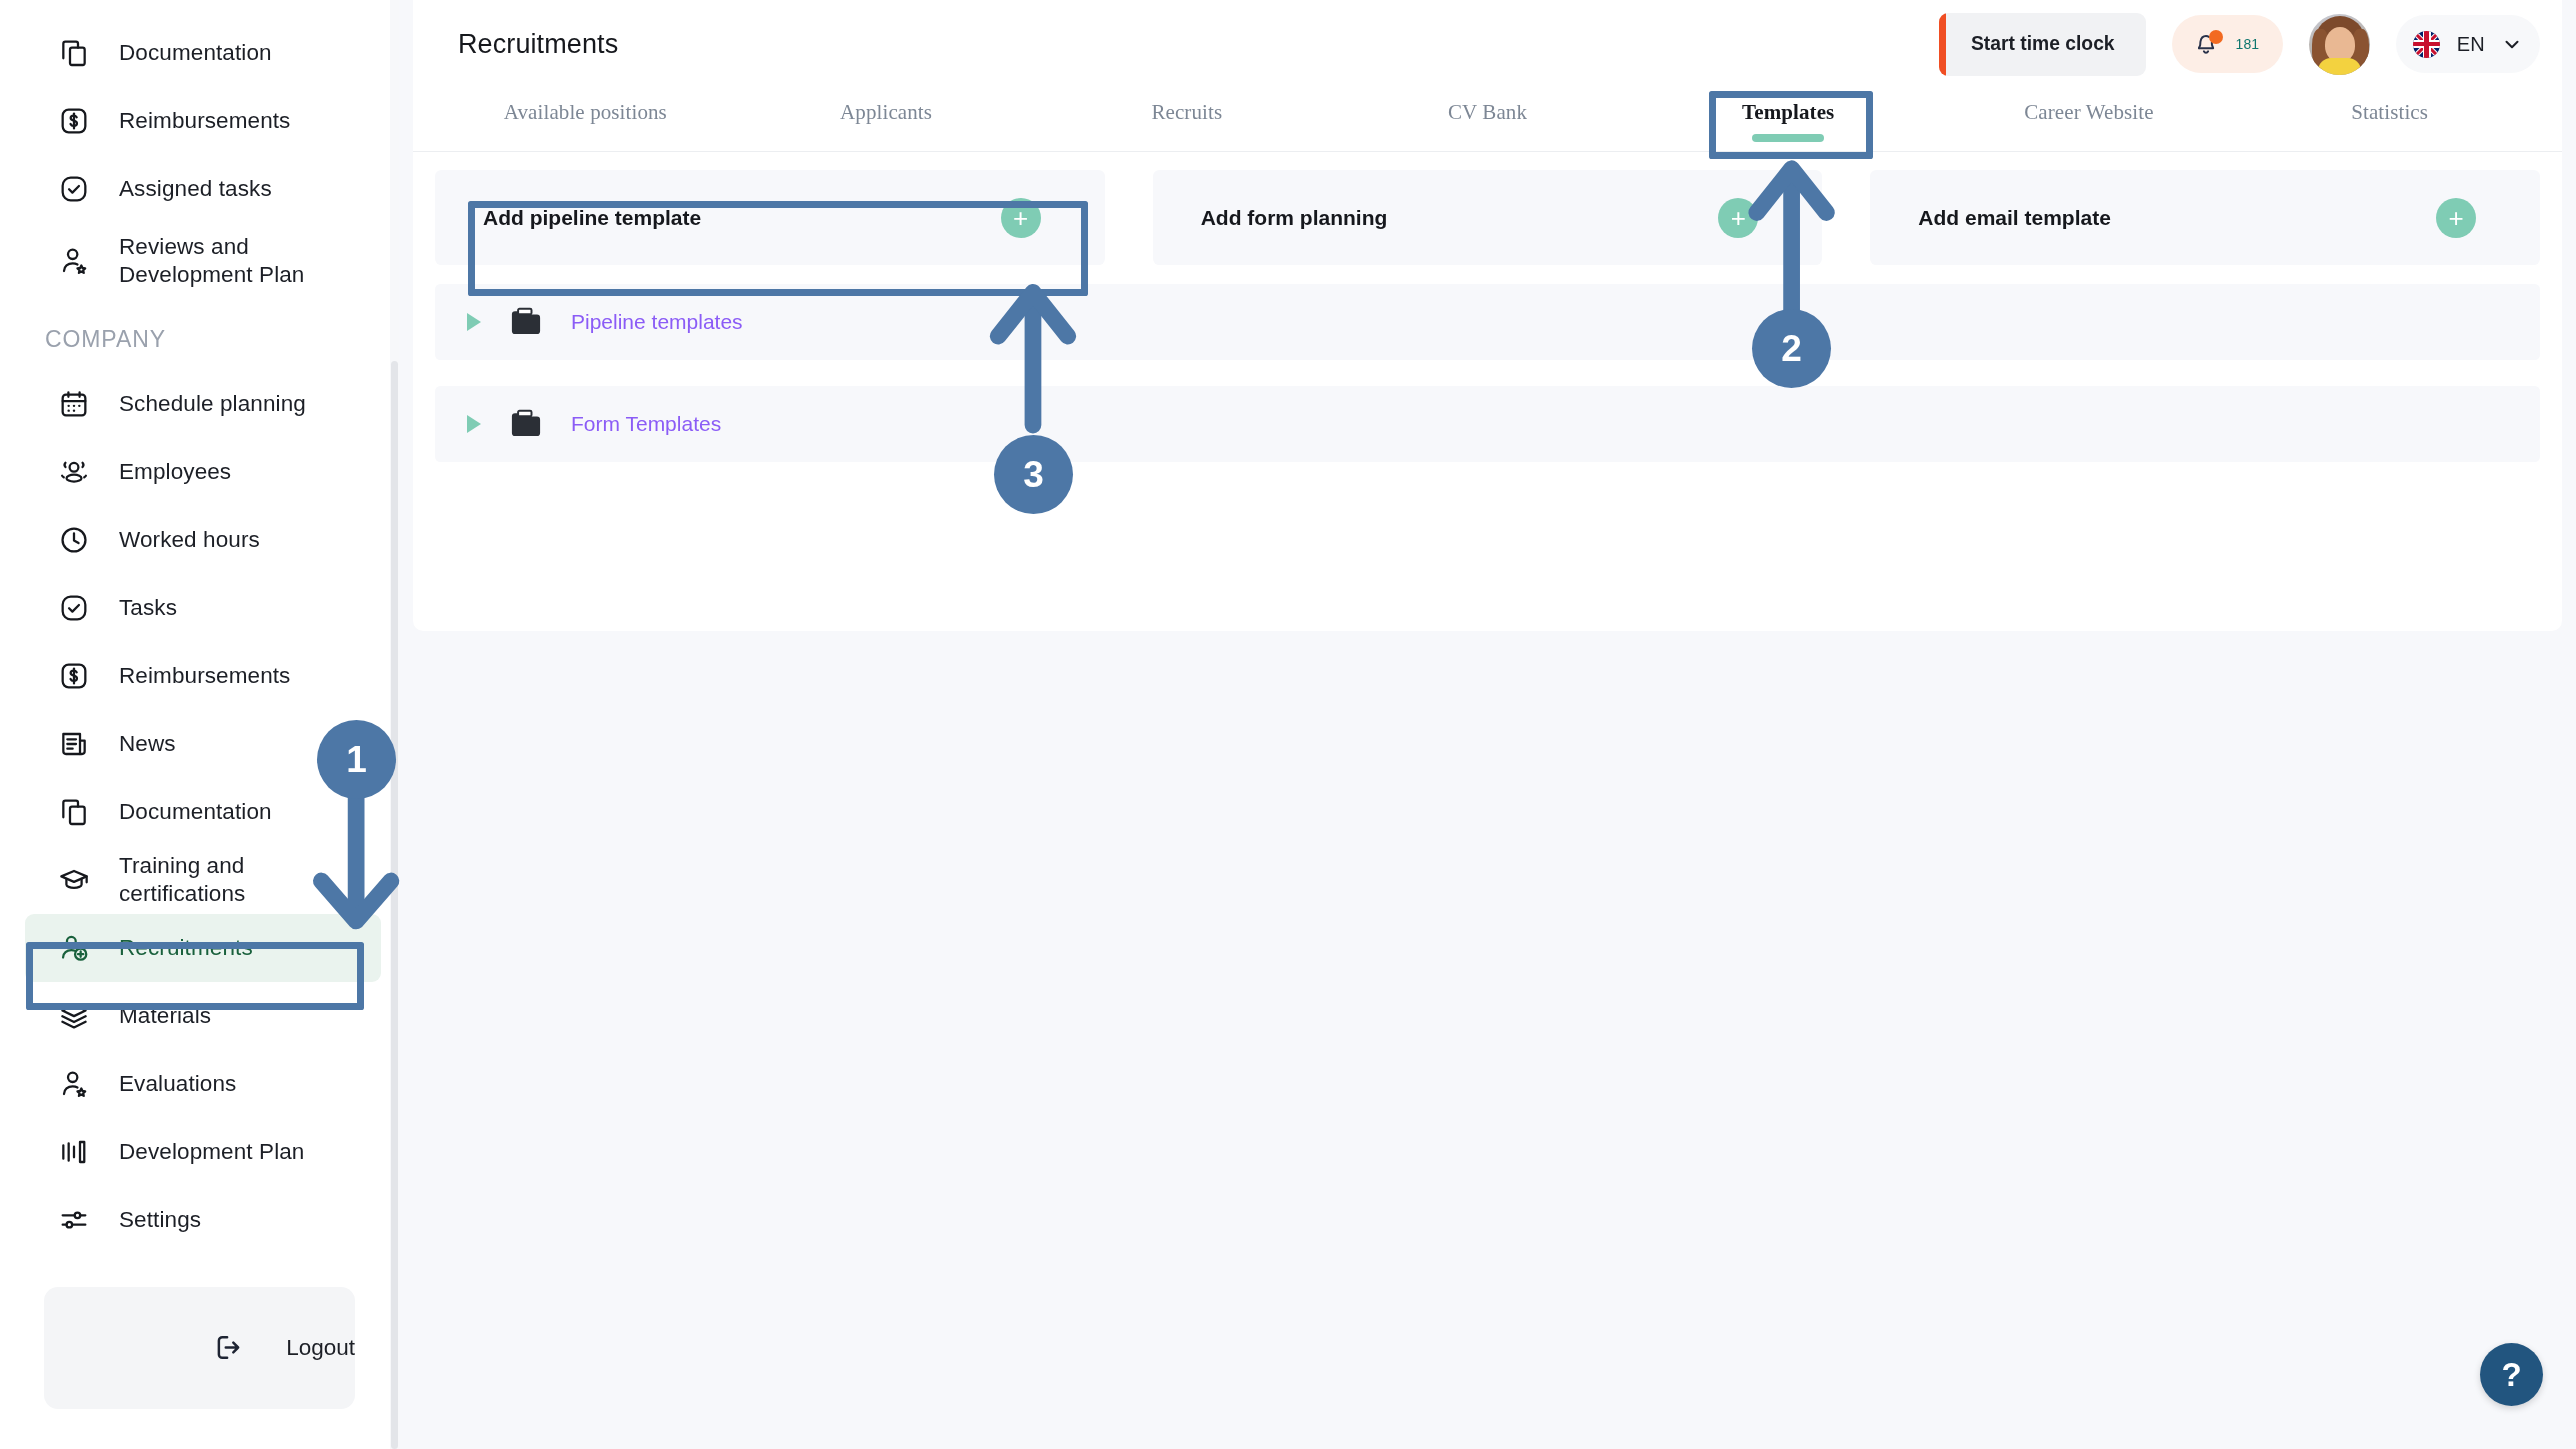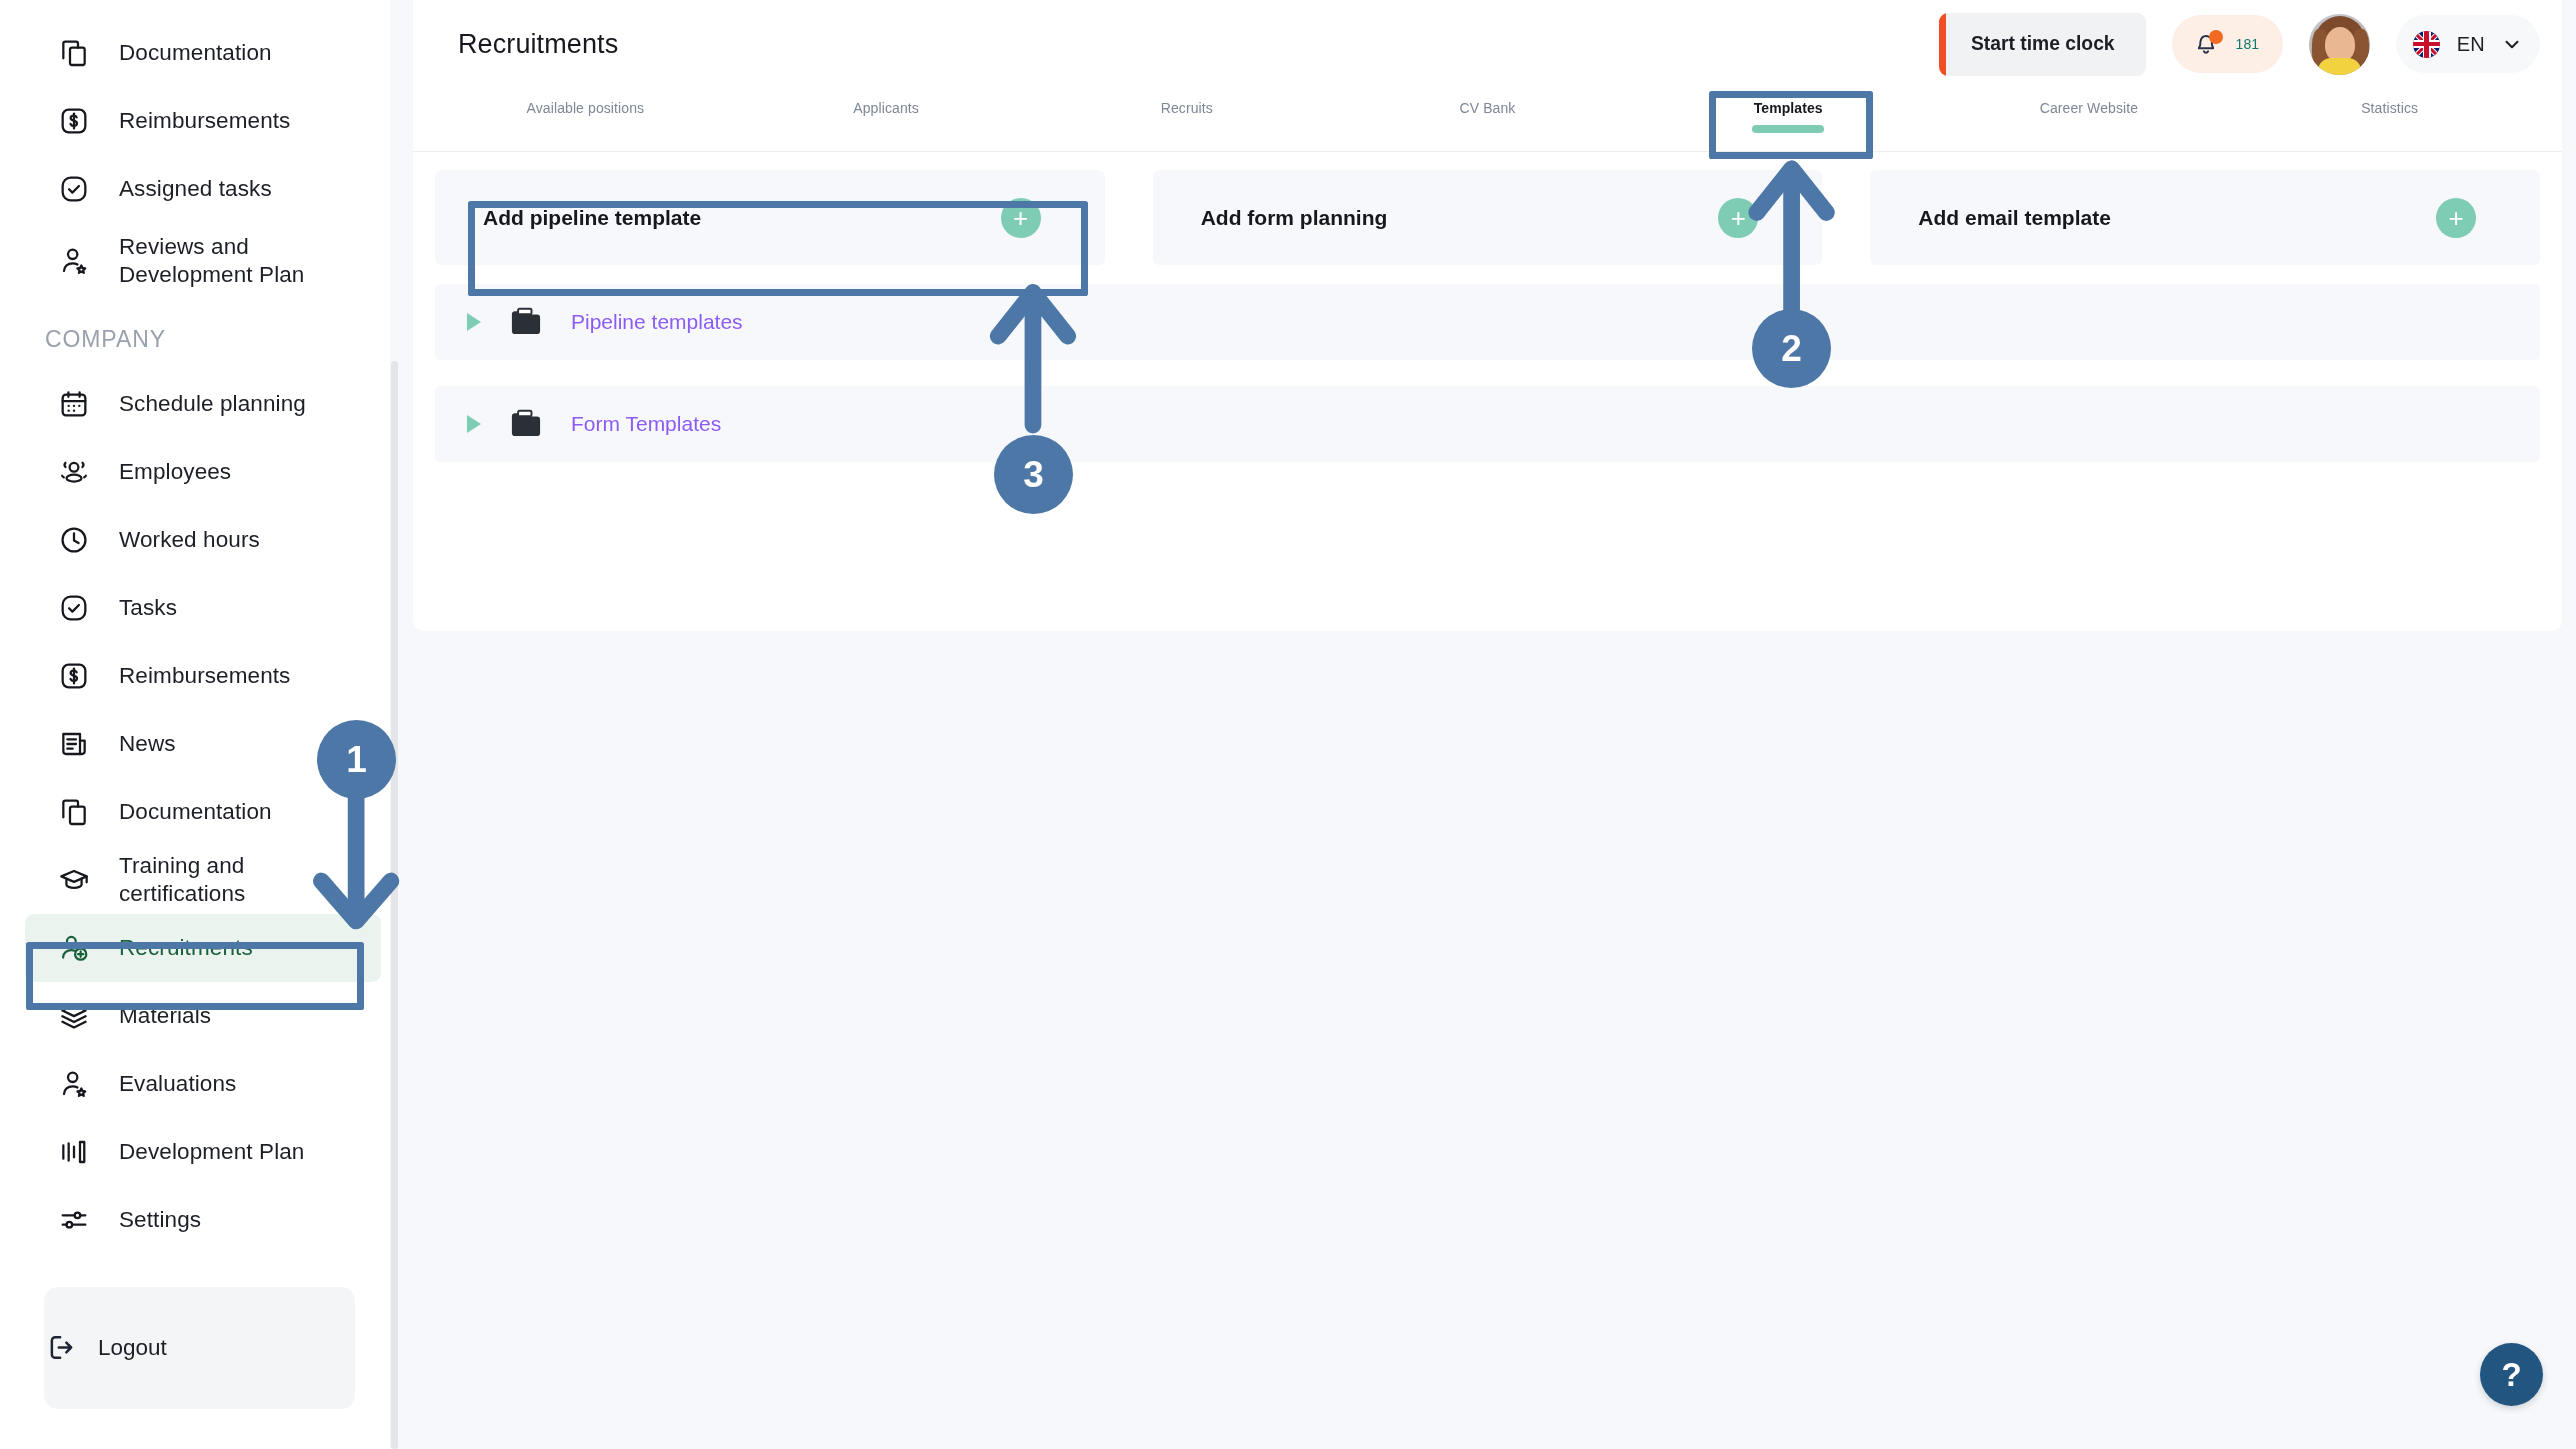--- a/index.html
+++ b/index.html
@@ -46,21 +46,21 @@
   .nav-item.active .ico { color: #19603c; }
 
   .section-label {
     font-size: 23px; letter-spacing: 0.9px; color: #9aa1ad;
     font-weight: 400; padding: 27px 0 16.7px 33px;
   }
 
   .logout-wrap { padding: 33px 44px 0 44px; }
   .logout-btn {
     height: 122px; background: #f4f5f7; border-radius: 14px;
-    display:flex; align-items:center; justify-content:flex-start; gap: 19px;
+    display:flex; align-items:center; justify-content:flex-end; gap: 40px;
     cursor: pointer;
   }
   .logout-btn .ico { width:35px; height:35px; color:#1e2433; display:flex;align-items:center;justify-content:center;}
   .logout-btn .ico svg { width: 33px; height: 33px; }
   .logout-label { font-size: 22.5px; color: #1c1f26; }
 
   .sb-track {
     position:absolute; top:0; right:0; width:9px; height:1449px;
     background:#f7f8fa;
   }
@@ -154,21 +154,21 @@
     border-bottom: 1.3px solid #eceef1;
     display: grid;
     grid-template-columns: repeat(7, 1fr);
     align-items: start;
     padding: 0 22px;
   }
   .tab {
     display:flex; flex-direction:column; align-items:center; justify-content:flex-start;
     padding-top: 11.6px; cursor:pointer; position:relative; height:64px;
   }
-  .tab .tlabel { font-size: 14px; color:#7d8795; letter-spacing:0.1px; }
+  .tab .tlabel { font-size: 21px; color:#7d8795; letter-spacing:0.1px;font-family:Liberation Serif, serif; }
   .tab.active .tlabel { color:#16181d; font-weight:700; }
   .tab .underline { margin-top: 9px; width: 72px; height: 8.4px; border-radius: 4.5px; background: #7fccb4; }
 
   
   .cards-wrap { padding: 18px 22px 0 22px; }
   .cards { display: grid; grid-template-columns: repeat(3, 1fr); gap: 48px; }
   .card {
     height: 95px; background: #f7f8fb; border-radius: 6.4px;
     display:flex; align-items:center; justify-content:space-between;
     padding: 0 64px 0 48px; cursor: pointer;

